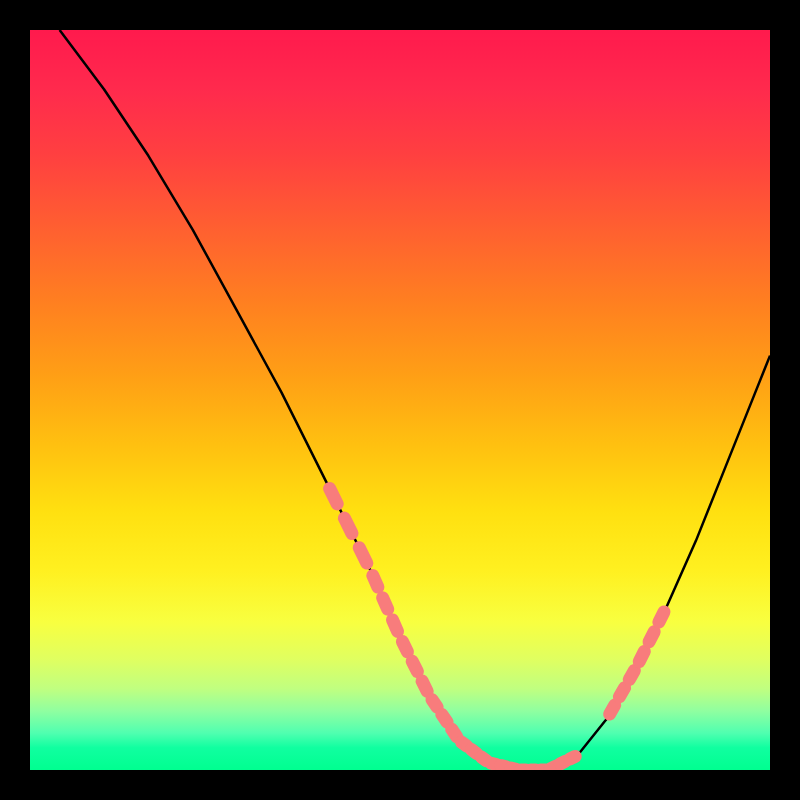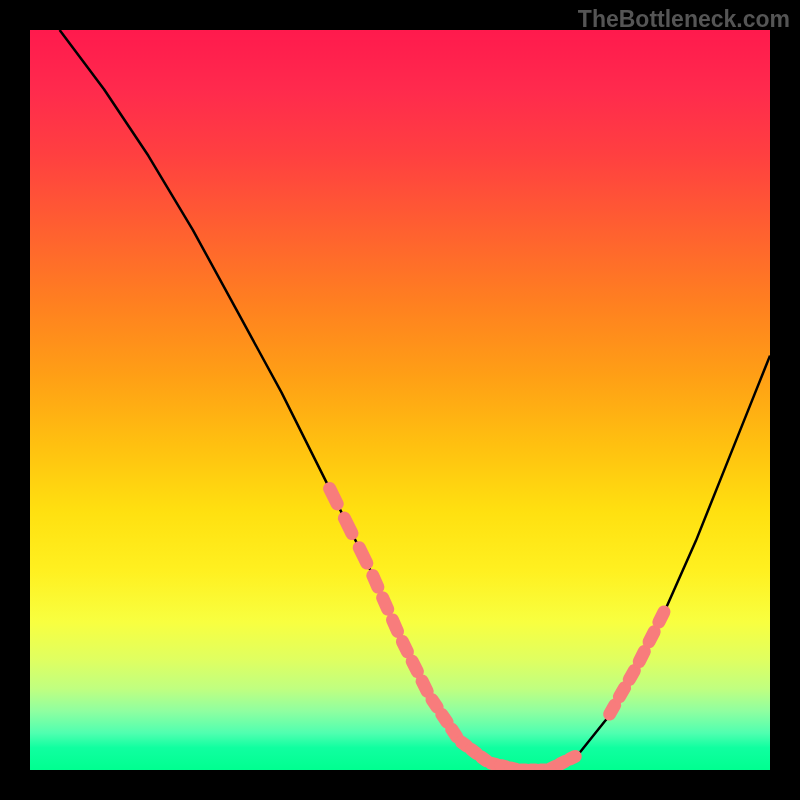--- a/index.html
+++ b/index.html
@@ -50,21 +50,20 @@
     left: 0;
     top: 0;
     width: 740px;
     height: 740px;
   }
 </style>
 </head>
 <body>
 
 <div class="chart-container">
-  <div class="watermark">TheBottleneck.com</div>
   <div class="plot-area">
     <svg class="overlay" viewBox="0 0 740 740">
       <g id="series-group">
           <path d="M29.6,0.0 L74.0,59.2 L118.4,125.8 L162.8,199.8 L207.2,281.2 L251.6,362.6 L296.0,451.4 L340.4,540.2 L370.0,606.8 L399.6,666.0 L429.2,710.4 L458.8,732.6 L488.4,740.0 L518.0,740.0 L547.6,725.2 L577.2,688.2 L606.8,636.4 L636.4,577.2 L666.0,510.6 L695.6,436.6 L725.2,362.6 L740.0,325.6 " fill="none" stroke="#000000" stroke-width="2.5" stroke-linejoin="round"></path>
           <line x1="299.6" y1="458.5" x2="307.2" y2="473.9" stroke="#f87c7c" stroke-width="13" stroke-linecap="round"></line>
           <line x1="314.4" y1="488.1" x2="322.0" y2="503.5" stroke="#f87c7c" stroke-width="13" stroke-linecap="round"></line>
           <line x1="329.2" y1="517.7" x2="336.8" y2="533.1" stroke="#f87c7c" stroke-width="13" stroke-linecap="round"></line>
           <line x1="342.8" y1="545.5" x2="347.9" y2="557.1" stroke="#f87c7c" stroke-width="13" stroke-linecap="round"></line>
           <line x1="352.6" y1="567.7" x2="357.8" y2="579.3" stroke="#f87c7c" stroke-width="13" stroke-linecap="round"></line>
           <line x1="362.5" y1="589.9" x2="367.6" y2="601.5" stroke="#f87c7c" stroke-width="13" stroke-linecap="round"></line>

